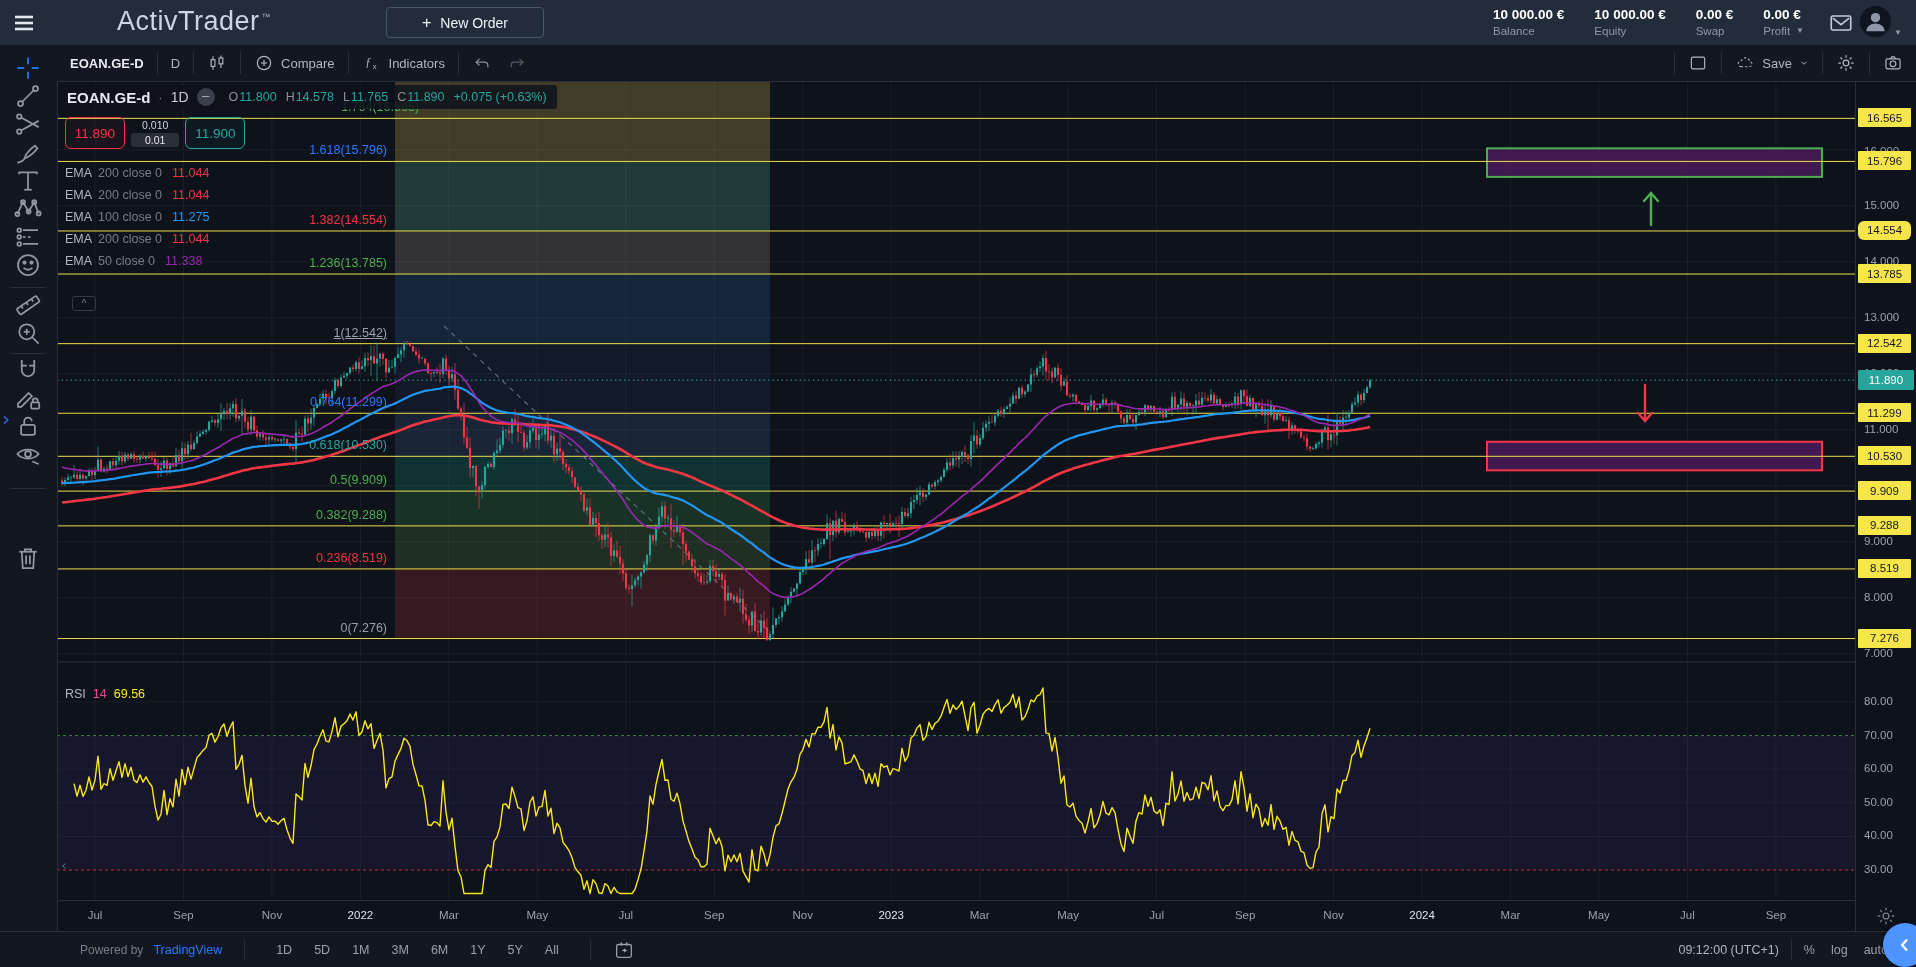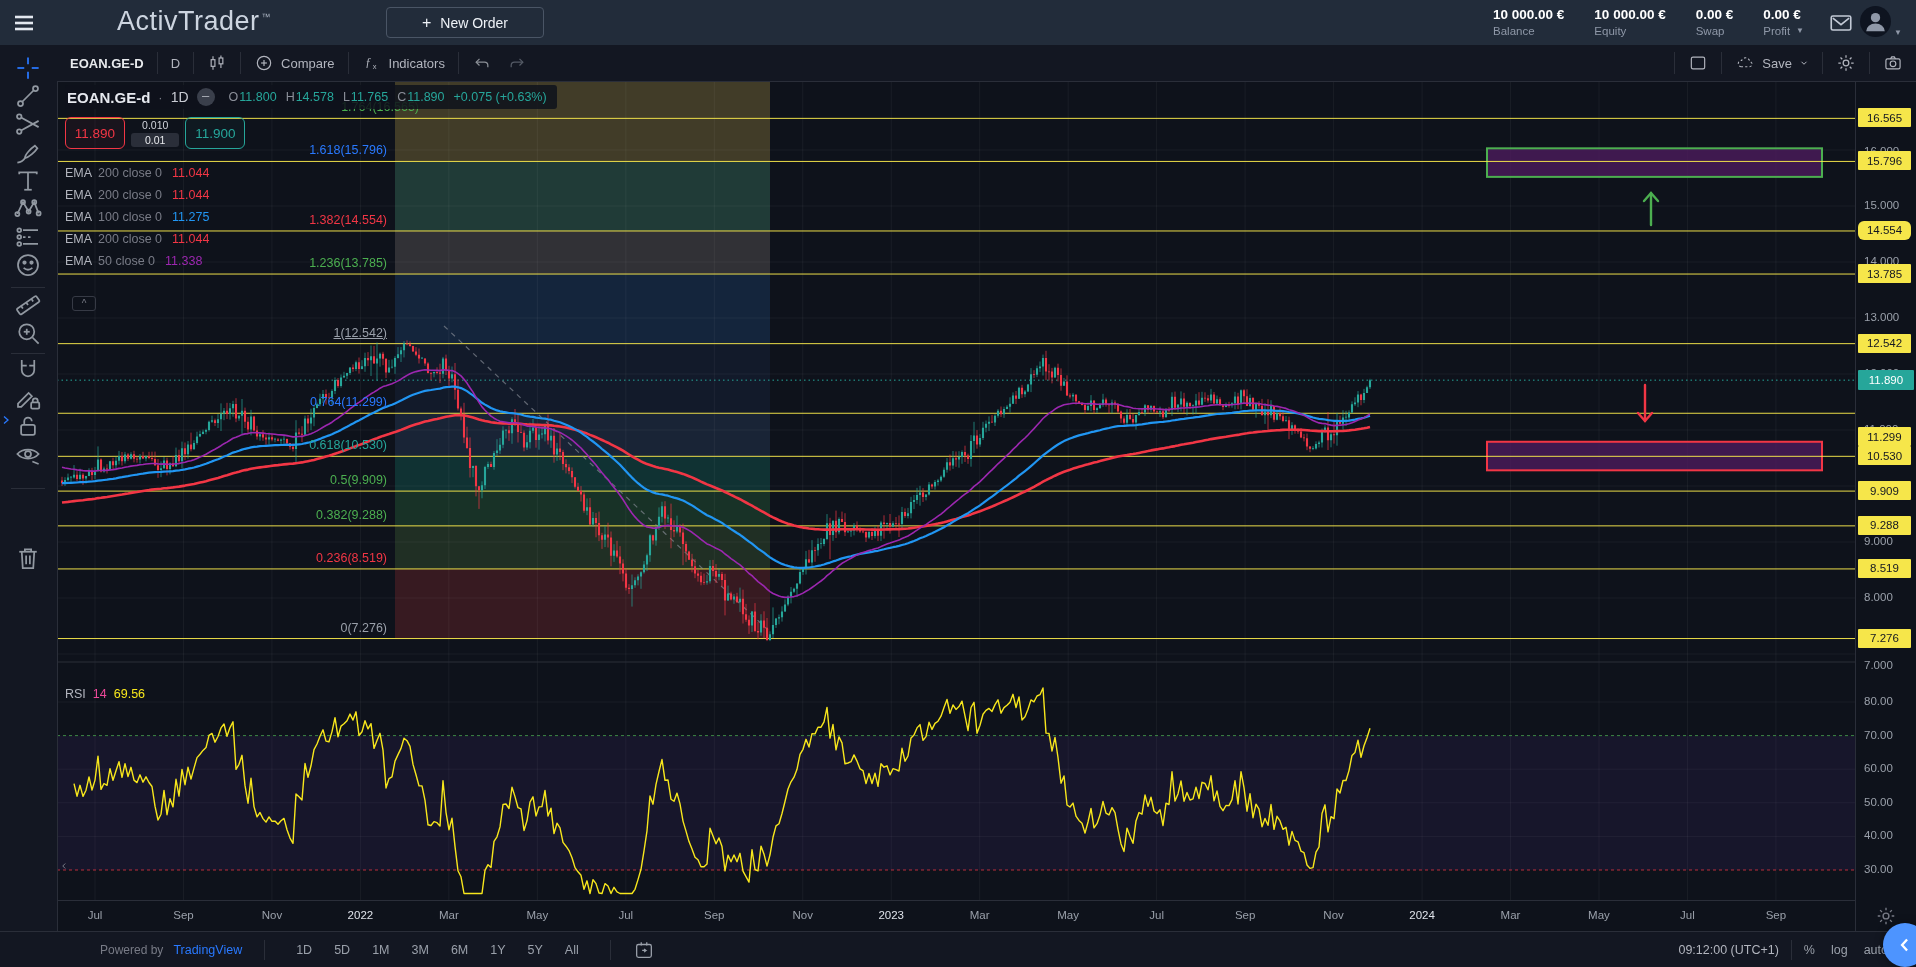--- a/index.html
+++ b/index.html
@@ -77,21 +77,21 @@
   .ema-row .vl{margin-left:4px;}
   .collapse-btn{position:absolute;left:15px;top:215px;width:24px;height:15px;background:transparent;border:1px solid #363a45;
     border-radius:3px;color:#787b86;font-size:10px;line-height:12px;text-align:center;cursor:pointer;z-index:6;font-family:inherit;}
   .fib-lab{position:absolute;left:0;width:330px;text-align:right;font-size:12.5px;z-index:2;}
   .rsi-legend{position:absolute;left:8px;top:606px;z-index:6;display:flex;gap:7px;font-size:12.5px;align-items:center;}
   .rsi-legend .nm{color:#b2b5be;} .rsi-legend .pd{color:#ec4899;}
   .rsi-legend .vl{color:#f8e71c;}
   
   .bottom-bar{position:absolute;left:0;top:931px;width:1916px;height:36px;background:#131722;border-top:1px solid #2a2e39;
     display:flex;align-items:center;z-index:22;}
-  .bb-left{display:flex;align-items:center;gap:10px;margin-left:100px;}
+  .bb-left{display:flex;align-items:center;gap:10px;margin-left:80px;}
   .powered{font-size:12px;color:#787b86;}
   .tv-link{font-size:12.5px;color:#2979ff;cursor:pointer;}
   .bb-div{width:1px;height:20px;background:#2a2e39;margin:0 12px;}
   .ranges{display:flex;gap:4px;}
   .rng{font-size:12.5px;color:#9aa0aa;padding:4px 9px;border-radius:3px;cursor:pointer;background:transparent;border:none;font-family:inherit;}
   .goto-date{width:22px;height:22px;color:#9aa0aa;cursor:pointer;}
   .bb-right{margin-left:auto;display:flex;align-items:center;margin-right:28px;}
   .clock{font-size:12.5px;color:#b2b5be;cursor:pointer;}
   .scales{display:flex;gap:16px;align-items:center;}
   .scale-btn{font-size:12.5px;color:#9aa0aa;cursor:pointer;background:none;border:none;font-family:inherit;padding:0;}
@@ -544,33 +544,33 @@
     <div class="axis-col" id="axis-col">
         <div class="p-tick" style="top: 64px;">16.000</div>
         <div class="p-tick" style="top: 118px;">15.000</div>
         <div class="p-tick" style="top: 174px;">14.000</div>
         <div class="p-tick" style="top: 230px;">13.000</div>
         <div class="p-tick" style="top: 286px;">12.000</div>
         <div class="p-tick" style="top: 342px;">11.000</div>
         <div class="p-tick" style="top: 398px;">10.000</div>
         <div class="p-tick" style="top: 454px;">9.000</div>
         <div class="p-tick" style="top: 510px;">8.000</div>
-        <div class="p-tick" style="top: 578px;">7.000</div>
+        <div class="p-tick" style="top: 566px;">7.000</div>
         <div class="p-tick" style="top: 614px;">80.00</div>
         <div class="p-tick" style="top: 647.6px;">70.00</div>
         <div class="p-tick" style="top: 681.2px;">60.00</div>
         <div class="p-tick" style="top: 714.8px;">50.00</div>
         <div class="p-tick" style="top: 748.4px;">40.00</div>
         <div class="p-tick" style="top: 782px;">30.00</div>
         <div class="p-badge" style="top: 27.36px;">16.565</div>
         <div class="p-badge" style="top: 70.424px;">15.796</div>
         <div class="p-badge" style="top: 139.976px; border-radius: 6px;">14.554</div>
         <div class="p-badge" style="top: 183.04px;">13.785</div>
         <div class="p-badge" style="top: 252.648px;">12.542</div>
-        <div class="p-badge" style="top: 322.256px; margin-top: 24px;">11.299</div>
+        <div class="p-badge" style="top: 322.256px;">11.299</div>
         <div class="p-badge" style="top: 365.32px;">10.530</div>
         <div class="p-badge" style="top: 400.096px;">9.909</div>
         <div class="p-badge" style="top: 434.872px;">9.288</div>
         <div class="p-badge" style="top: 477.936px;">8.519</div>
         <div class="p-badge" style="top: 547.544px;">7.276</div>
         <div class="p-badge cur" style="top: 289.16px;">11.890</div>
       </div>
     <span class="corner-gear">
       <svg viewBox="0 0 24 24" fill="none" stroke="currentColor" stroke-width="1.5">
           <circle cx="12" cy="12" r="3.2"></circle>

